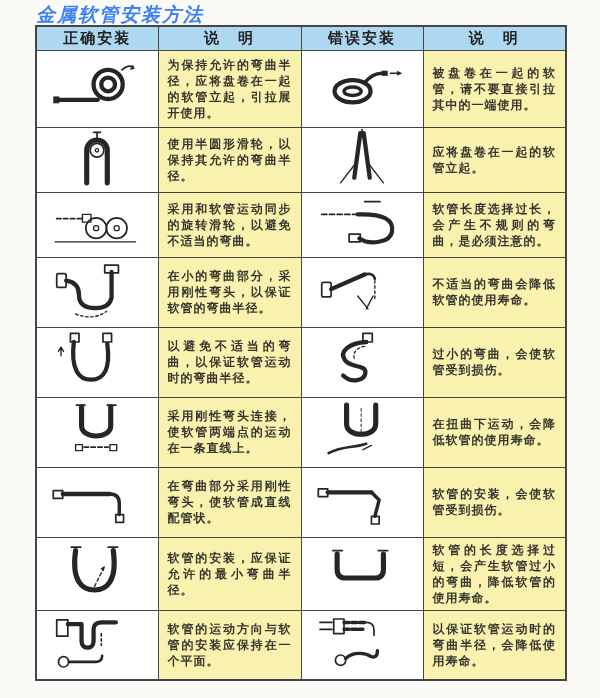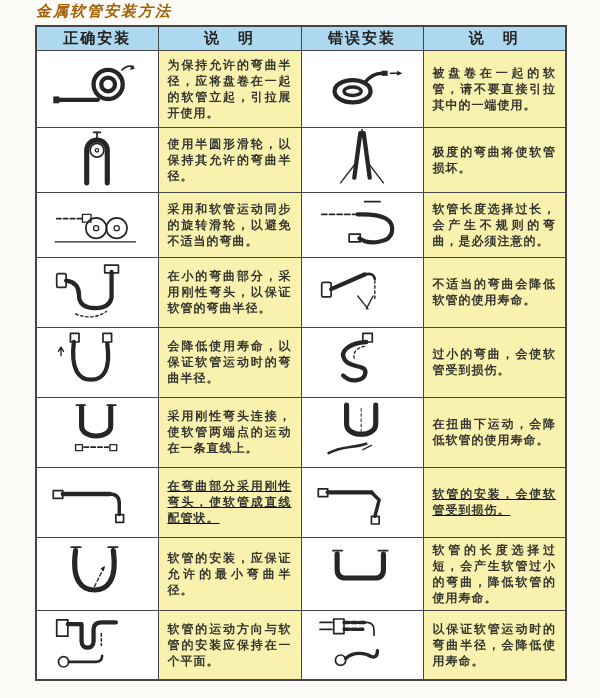--- a/index.html
+++ b/index.html
@@ -15,23 +15,23 @@
     font-family:"Liberation Sans","DejaVu Sans",sans-serif;
     position:relative;
     overflow:hidden;
   }
   .page-title{
     position:absolute;
     left:36px;top:2px;
     font-family:"DejaVu Serif","Liberation Serif",serif;
     font-style:italic;
     font-weight:bold;
-    font-size:15px;
+    font-size:19px;
     letter-spacing:2px;
-    color:#a16207;
+    color:#3b82f6;
   }
   table.install-table{
     position:absolute;
     left:35px;top:25px;
     width:530px;
     border-collapse:collapse;
     table-layout:fixed;
     background:#ffffff;
     border:2px solid var(--border);
   }
@@ -67,21 +67,21 @@
     text-align:justify;
   }
   .art{display:inline-block;width:104px;height:60px;}
   .art svg{width:100%;height:100%;}
   tr.r1{height:77px;}
   tr.r2{height:65px;}
   tr.r3{height:65px;}
   tr.r4{height:70px;}
   tr.r5{height:70px;}
   tr.r6{height:70px;padding-left:16px;}
-  tr.r7{height:70px;text-decoration:underline;}
+  tr.r7{height:70px;}
   tr.r8{height:65px;}
   tr.r9{height:70px;border-radius:30px;}
 </style>
 </head>
 <body>
 
 <div class="page-title">金属软管安装方法</div>
 
 <table class="install-table">
   <colgroup>
@@ -135,21 +135,21 @@
           <div class="desc-text">使用半圆形滑轮，以保持其允许的弯曲半径。</div>
         </td>
       <td class="img-cell"><span class="art"><svg viewBox="0 0 110 70" fill="none" stroke="#262626" stroke-linecap="round" stroke-linejoin="round">
               <path d="M53 6 L46 58" stroke-width="5"></path>
               <path d="M57 6 L64 58" stroke-width="5"></path>
               <path d="M55 2 v8" stroke-width="2"></path>
               <path d="M47 42 L30 64" stroke-width="1.6"></path>
               <path d="M63 42 L80 64" stroke-width="1.6"></path>
             </svg></span></td>
       <td class="desc-cell">
-          <div class="desc-text">极度的弯曲将使软管损坏。</div>
+          <div class="desc-text">应将盘卷在一起的软管立起。</div>
         </td>
     </tr>
     <tr class="r3">
       <td class="img-cell"><span class="art"><svg viewBox="0 0 110 70" fill="none" stroke="#262626" stroke-linecap="round" stroke-linejoin="round">
               <path d="M8 30 H40" stroke-width="2" stroke-dasharray="5 3"></path>
               <rect x="38" y="25" width="10" height="9" stroke-width="1.6"></rect>
               <circle cx="54" cy="41" r="12" stroke-width="2"></circle>
               <circle cx="54" cy="41" r="3" stroke-width="1.5"></circle>
               <circle cx="78" cy="41" r="12" stroke-width="2"></circle>
               <circle cx="78" cy="41" r="3" stroke-width="1.5"></circle>
@@ -190,21 +190,21 @@
         </td>
     </tr>
     <tr class="r5">
       <td class="img-cell"><span class="art"><svg viewBox="0 0 110 70" fill="none" stroke="#262626" stroke-linecap="round" stroke-linejoin="round">
               <rect x="24" y="4" width="10" height="10" stroke-width="2"></rect>
               <rect x="62" y="4" width="10" height="10" stroke-width="2"></rect>
               <path d="M28 14 C24 46 34 58 48 58 C63 58 71 46 67 16" stroke-width="5"></path>
               <path d="M13 30 v-10 m0 0 l-3 5 m3 -5 l3 5" stroke-width="1.6"></path>
             </svg></span></td>
       <td class="desc-cell">
-          <div class="desc-text">会降低使用寿命，以保证软管运动时的弯曲半径。</div>
+          <div class="desc-text">以避免不适当的弯曲，以保证软管运动时的弯曲半径。</div>
         </td>
       <td class="img-cell"><span class="art"><svg viewBox="0 0 110 70" fill="none" stroke="#262626" stroke-linecap="round" stroke-linejoin="round">
               <rect x="56" y="4" width="11" height="10" stroke-width="2"></rect>
               <path d="M60 14 C40 15 28 25 35 35 C42 45 59 40 59 49 C59 60 42 62 33 53" stroke-width="5"></path>
               <path d="M58 19 C48 21 44 27 46 33" stroke-width="1.5" stroke-dasharray="3 3"></path>
             </svg></span></td>
       <td class="desc-cell">
           <div class="desc-text">过小的弯曲，会使软管受到损伤。</div>
         </td>
     </tr>

